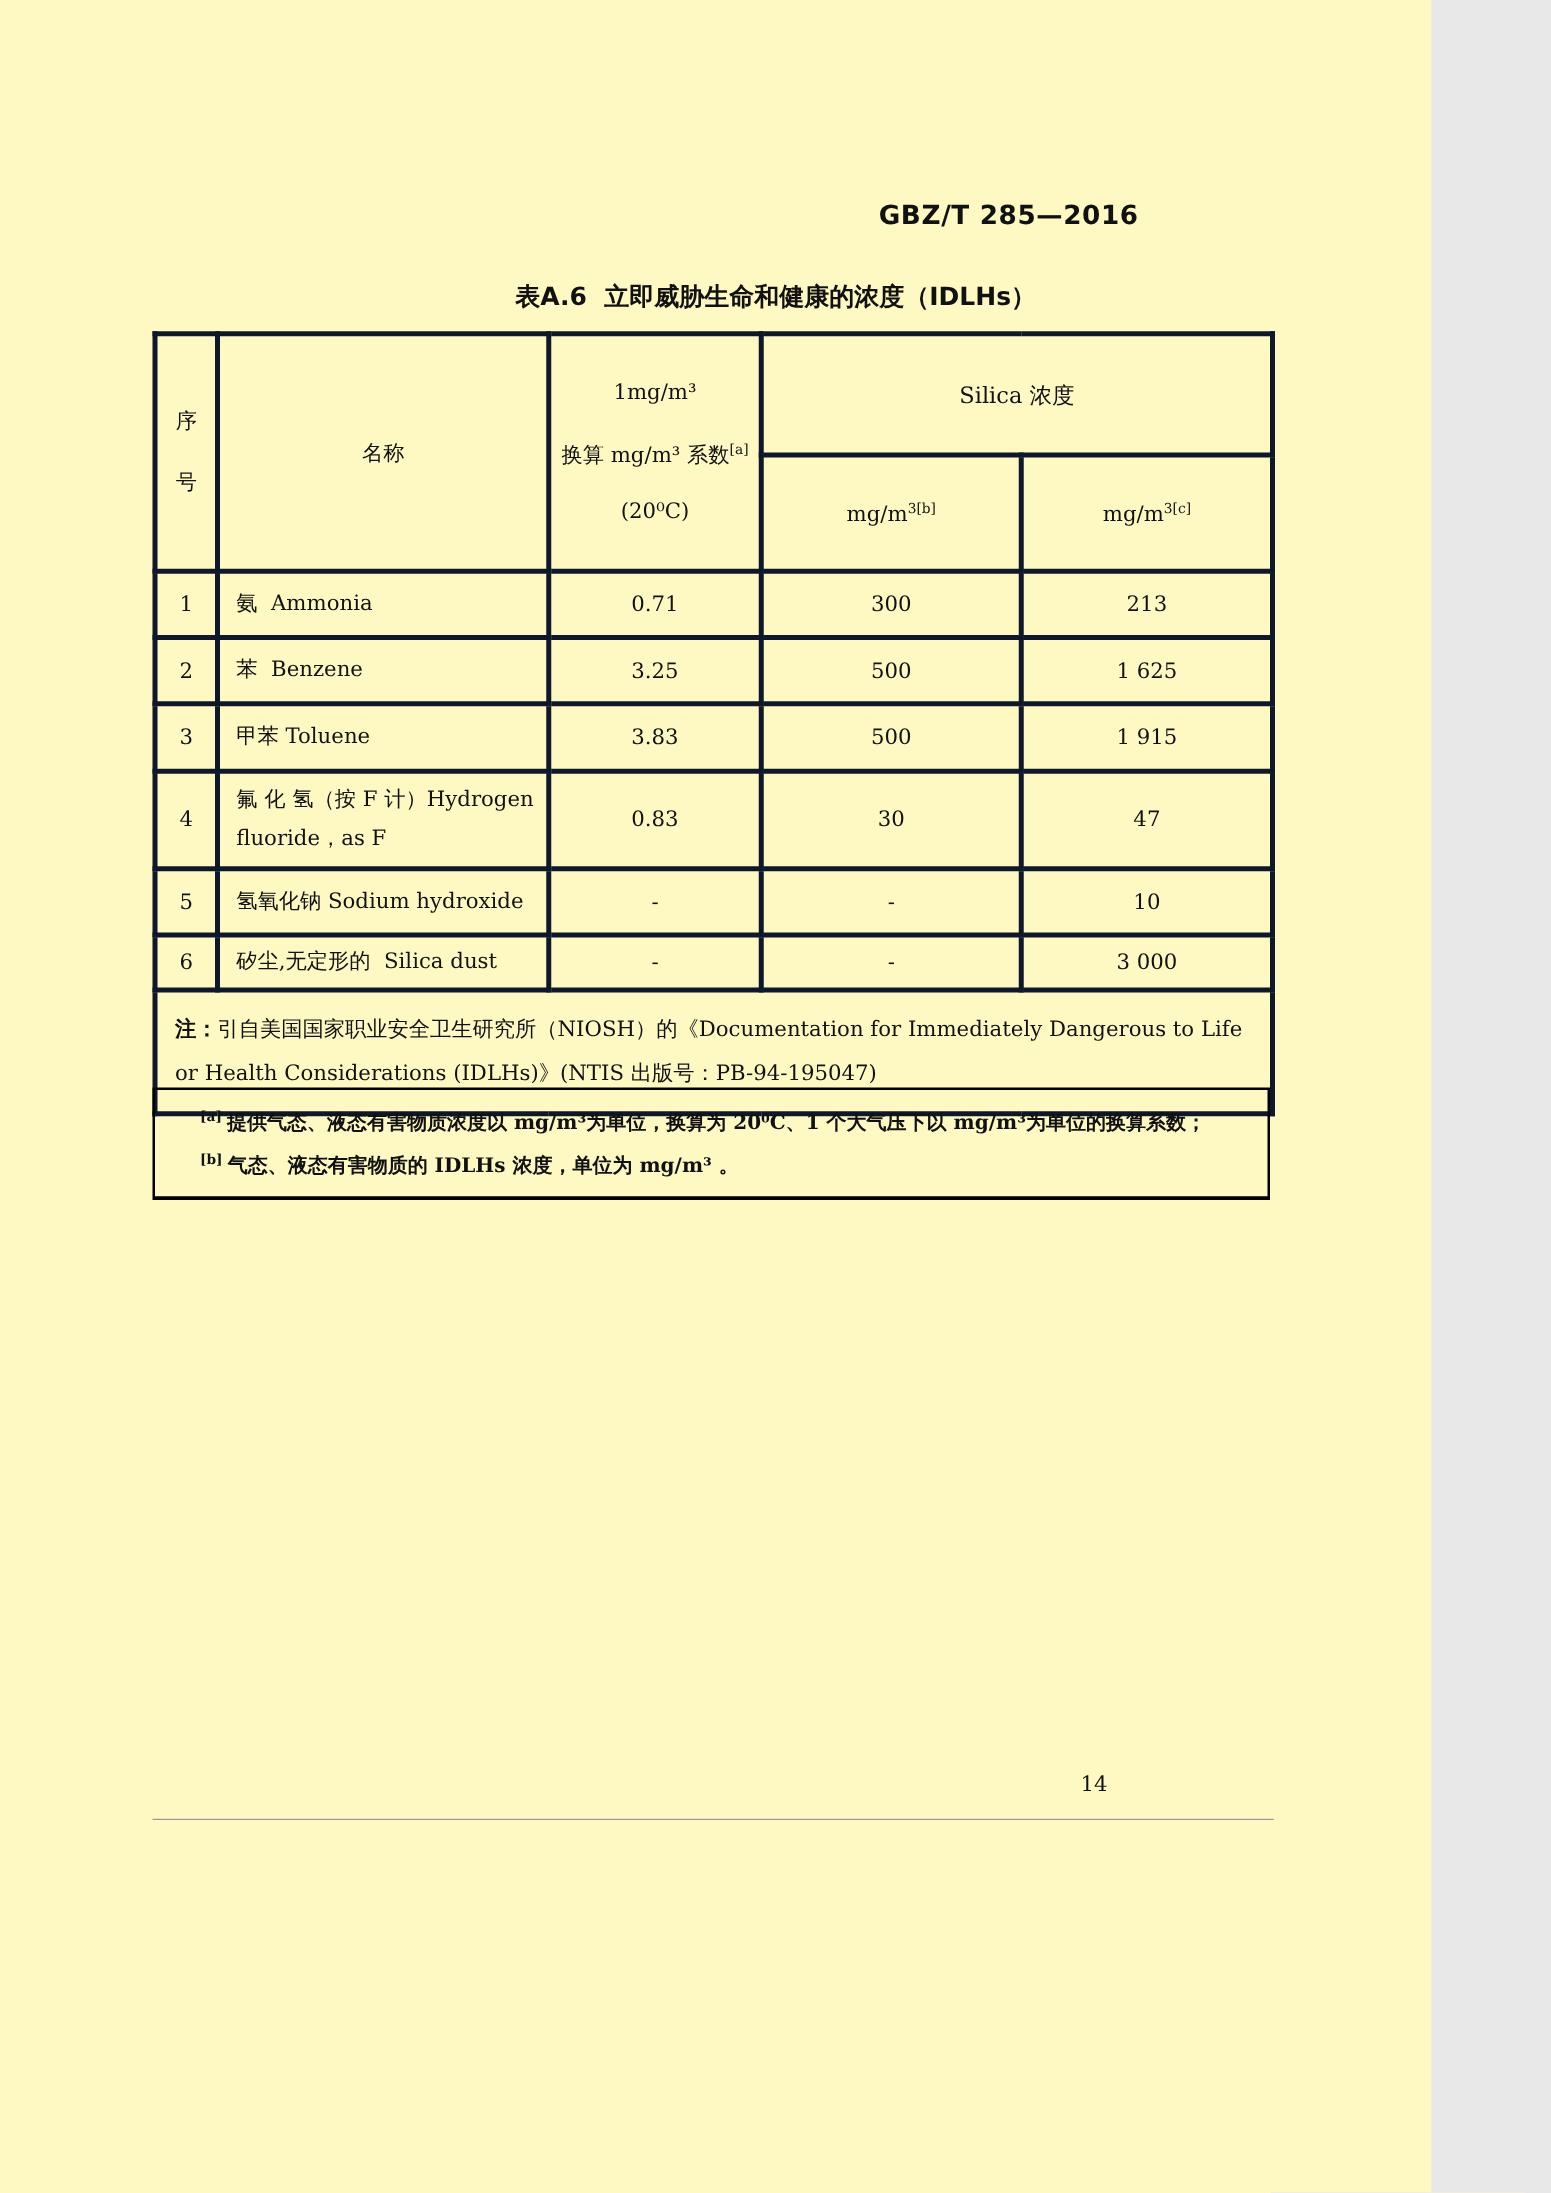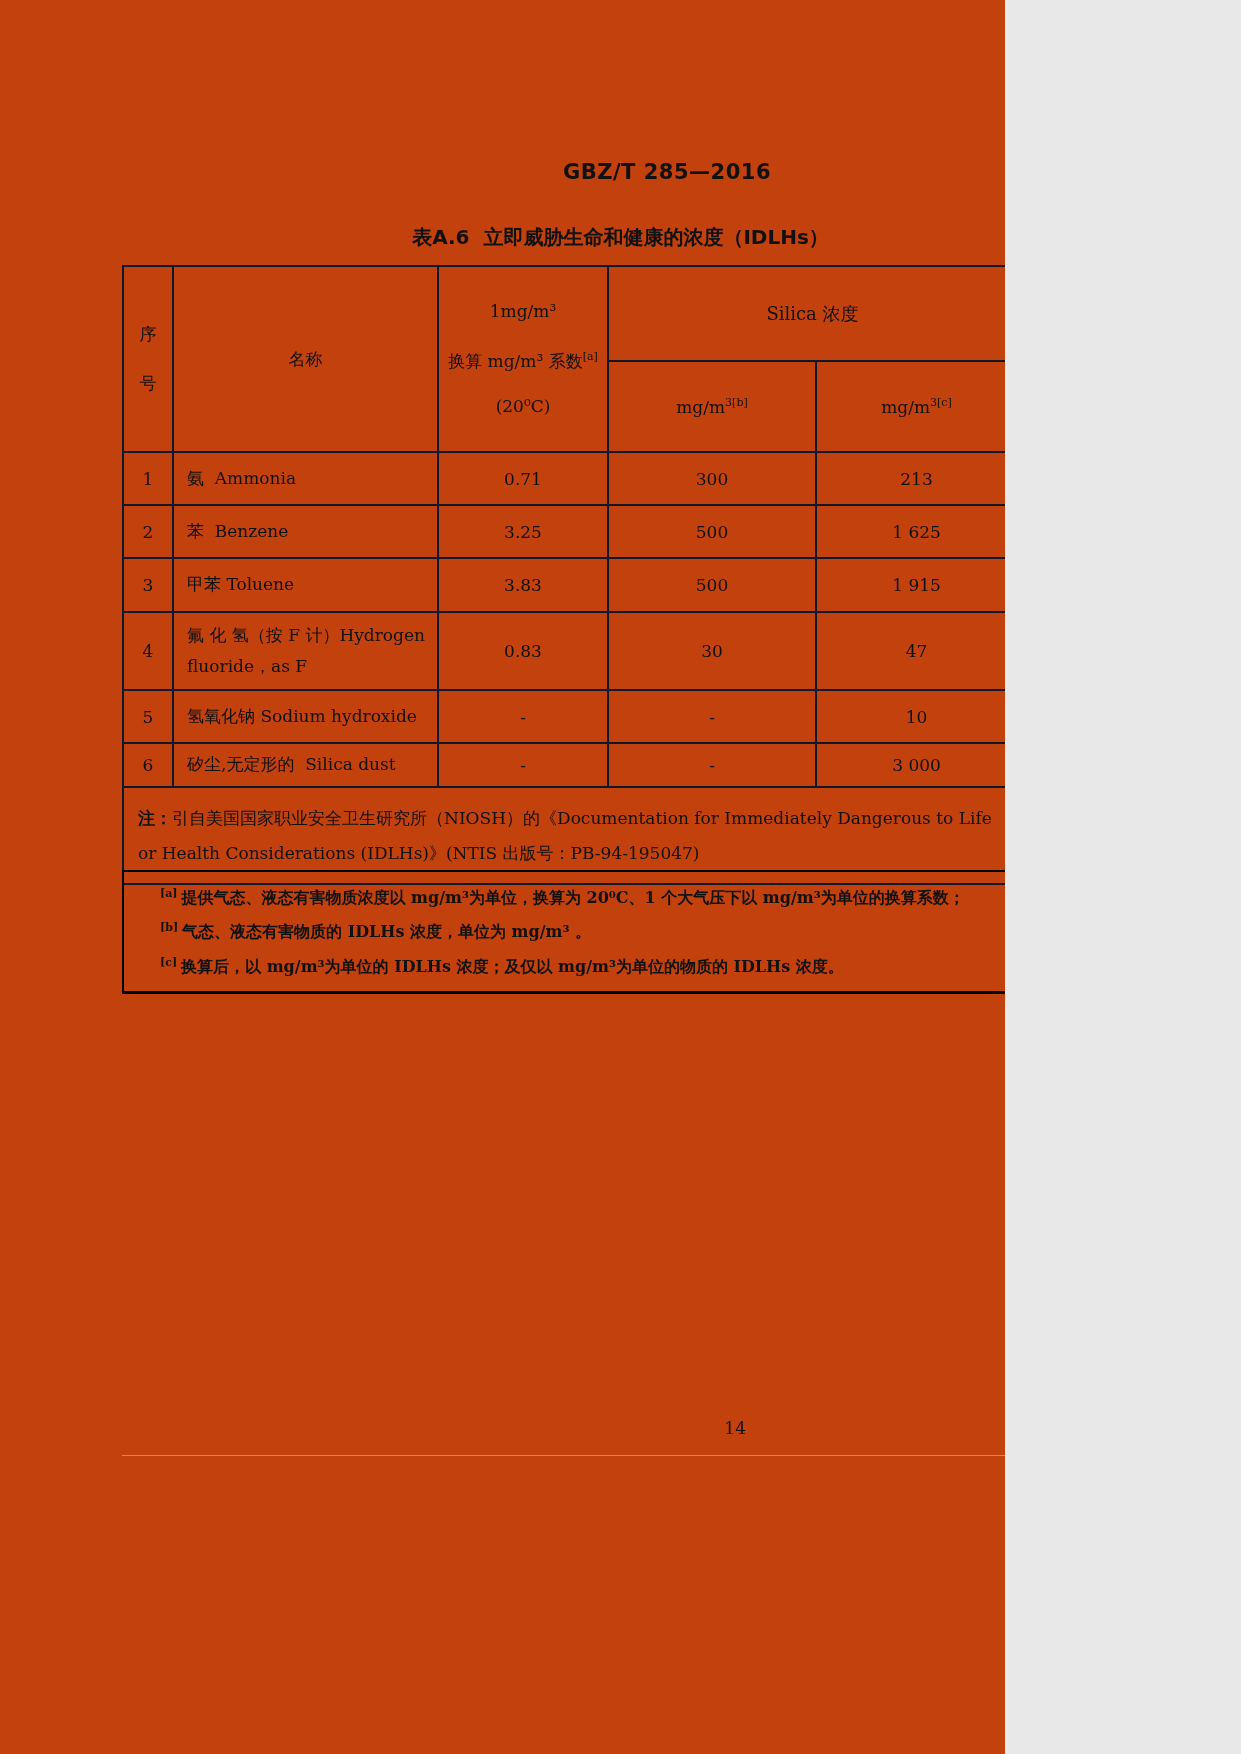--- a/index.html
+++ b/index.html
@@ -1,19 +1,19 @@
 <!DOCTYPE html>
 <html><head>
 <meta charset="utf-8">
 <style>
   html,body{margin:0;padding:0;background:#e8e8e8;}
   .page{
     position:relative;
-    width:1005px;height:1754px;
-    background:#c2410c;
+    width:1145px;height:1754px;
+    background:#fef9c3;
     color:#111;
     font-family:"DejaVu Serif","Liberation Serif",serif;
     overflow:hidden;
   }
   .doc-code{
     position:absolute;top:160px;right:234px;
     font-family:"DejaVu Sans","Liberation Sans",sans-serif;
     font-weight:bold;font-size:21px;letter-spacing:0.5px;
   }
   .table-title{
@@ -24,21 +24,21 @@
     white-space:pre;
   }
   table.main-table{
     position:absolute;top:265px;left:122px;
     width:894px;
     border-collapse:collapse;
     table-layout:fixed;
     border:2px solid #000;
   }
   .main-table th,.main-table td{
-    border:2px solid #0f172a;
+    border:4px solid #0f172a;
     font-weight:normal;
     text-align:center;
     vertical-align:middle;
     font-size:17px;
     padding:0;
   }
   .main-table thead tr.h1 th{height:93px;}
   .main-table thead tr.h2 th{height:89px;margin-left:12px;}
   .main-table thead{border-bottom:2px solid #000;}
   th.serial-h{white-space:pre-line;line-height:2.9;font-size:17px;}
@@ -163,19 +163,18 @@
       </tr>
       <tr class="note-row">
         <td colspan="5"><span class="note-label">注：</span><span>引自美国国家职业安全卫生研究所（NIOSH）的《Documentation for Immediately Dangerous to Life or Health Considerations (IDLHs)》(NTIS 出版号：PB-94-195047)</span></td>
       </tr>
     </tbody>
   </table>
 
   <div class="footnote-box">
     <div class="fn"><sup>[a]</sup><span>提供气态、液态有害物质浓度以 mg/m³为单位，换算为 20⁰C、1 个大气压下以 mg/m³为单位的换算系数；</span></div>
     <div class="fn"><sup>[b]</sup><span>气态、液态有害物质的 IDLHs 浓度，单位为 mg/m³ 。</span></div>
-    <div class="fn"><sup>[c]</sup><span>换算后，以 mg/m³为单位的 IDLHs 浓度；及仅以 mg/m³为单位的物质的 IDLHs 浓度。</span></div>
   </div>
 
   <div class="page-number">14</div>
   <div class="footer-rule"></div>
 
 </div>
 
 </body></html>

